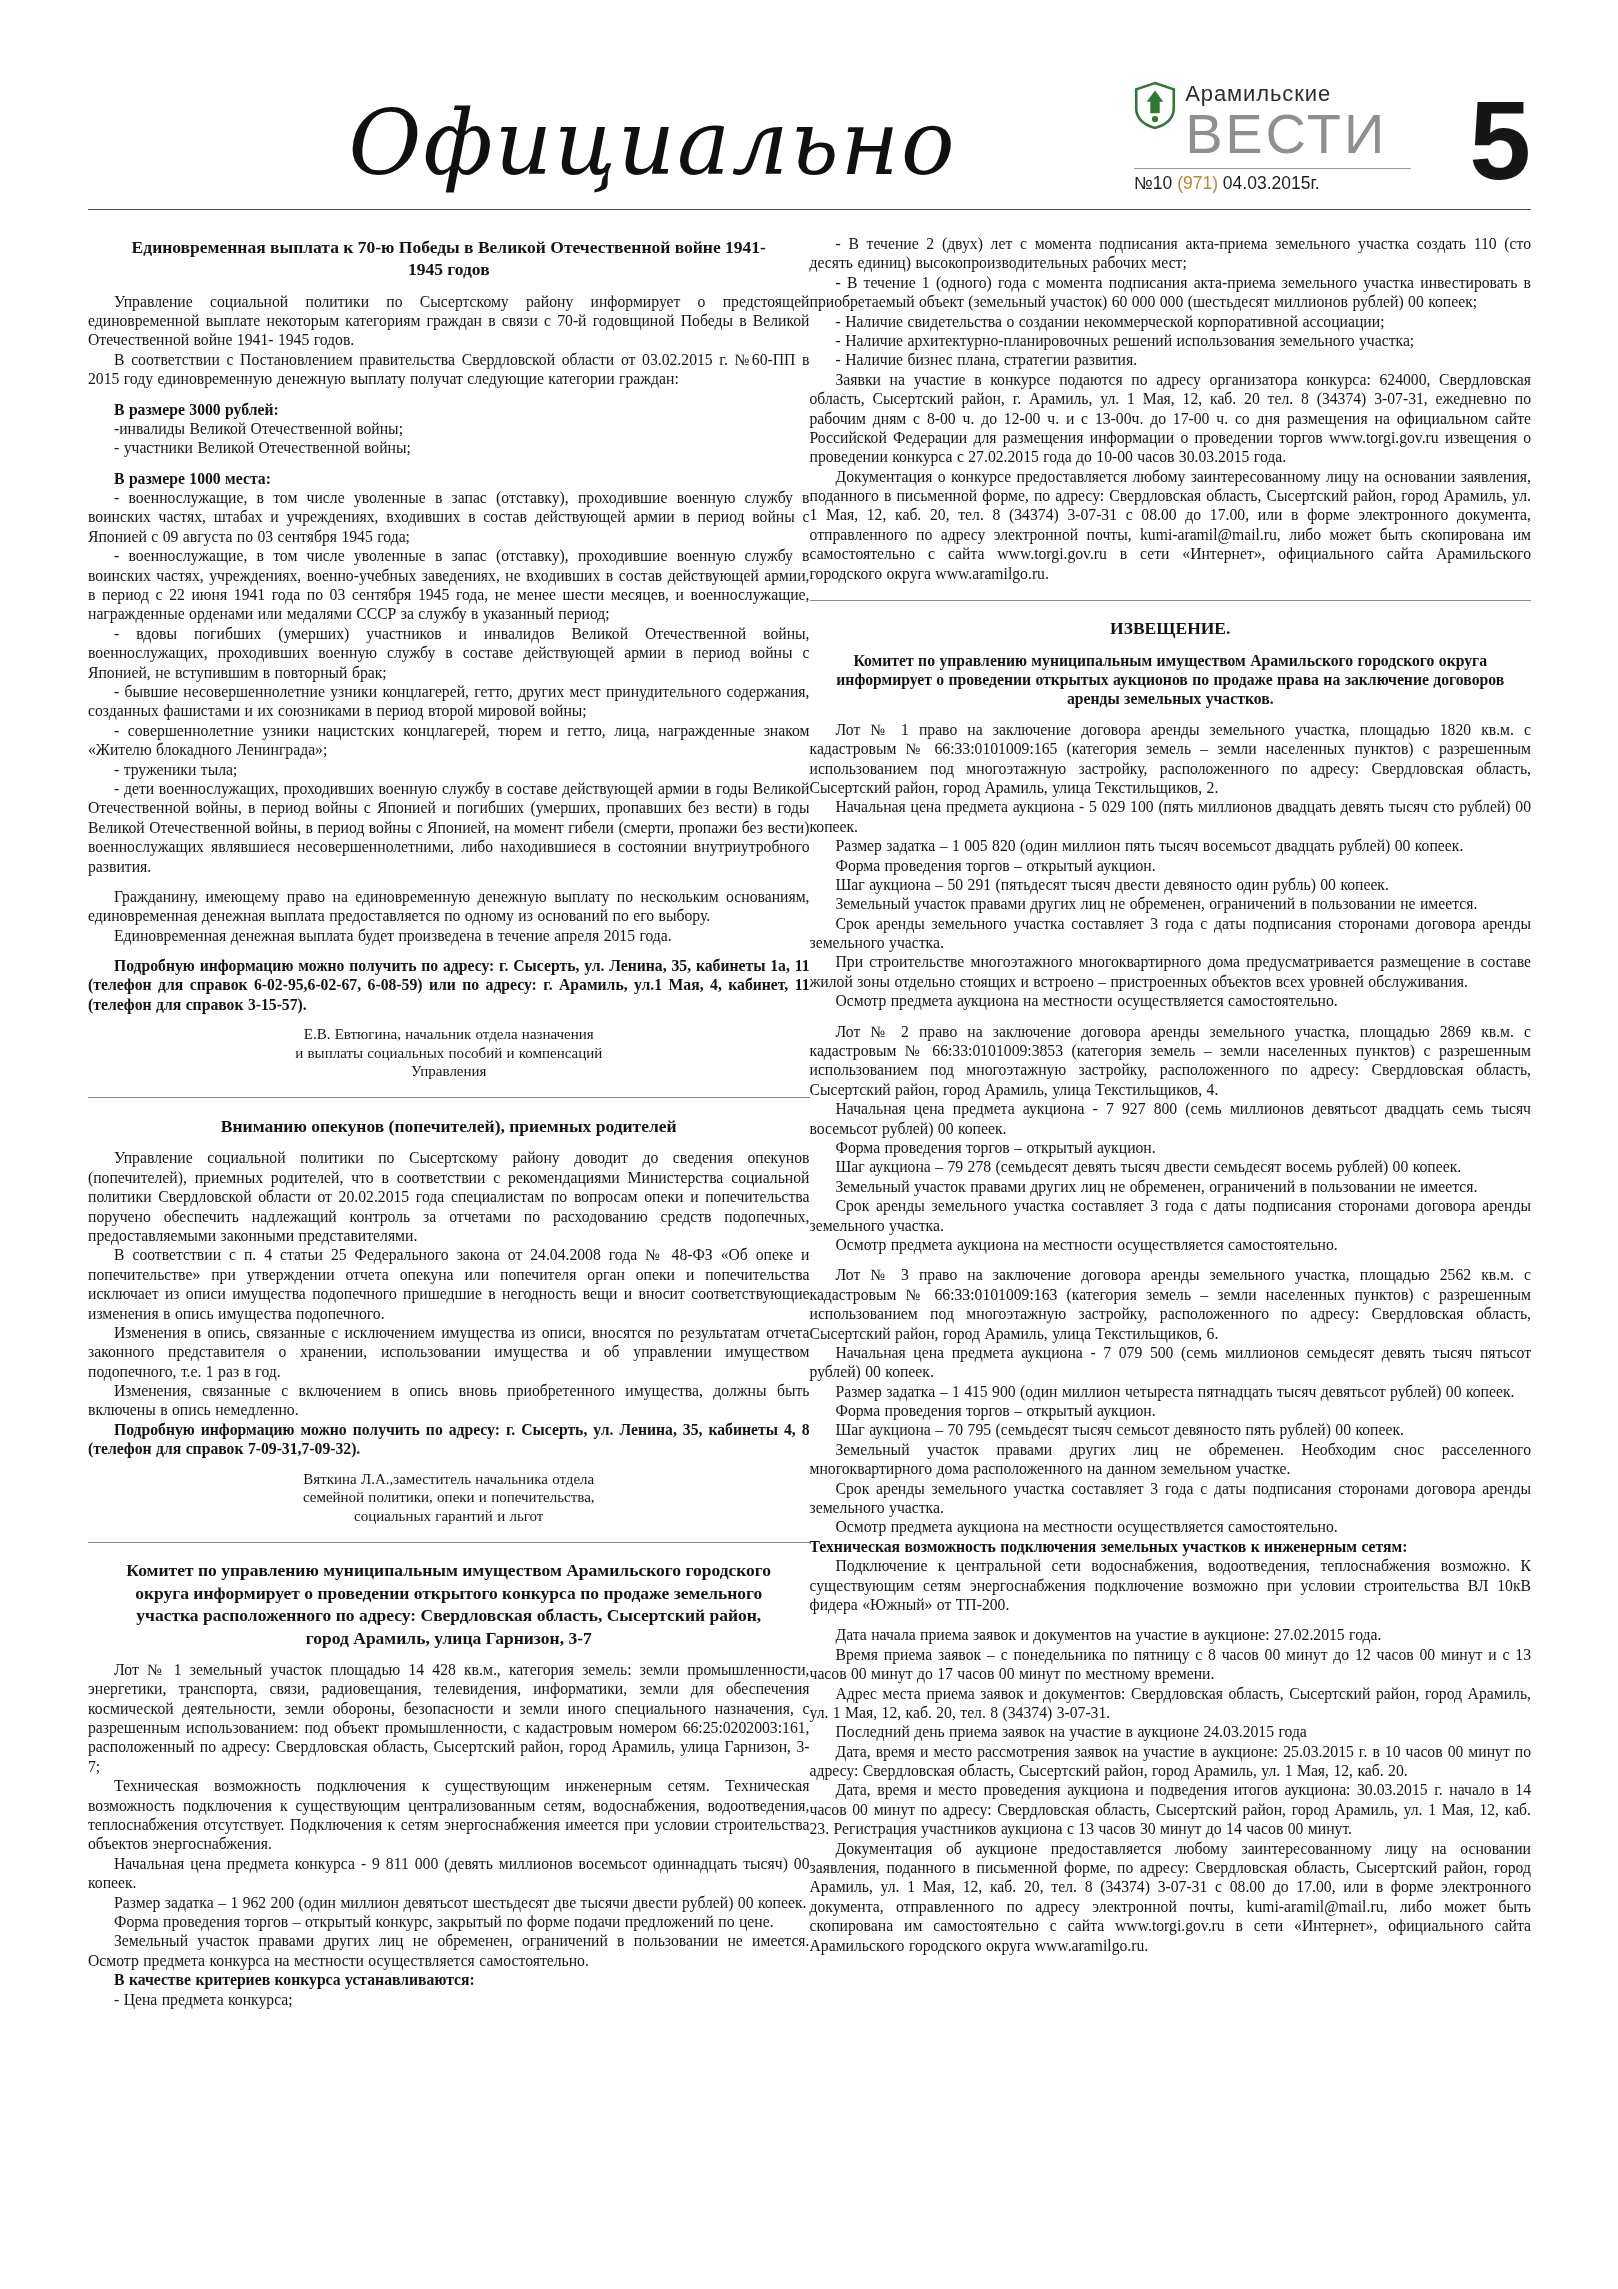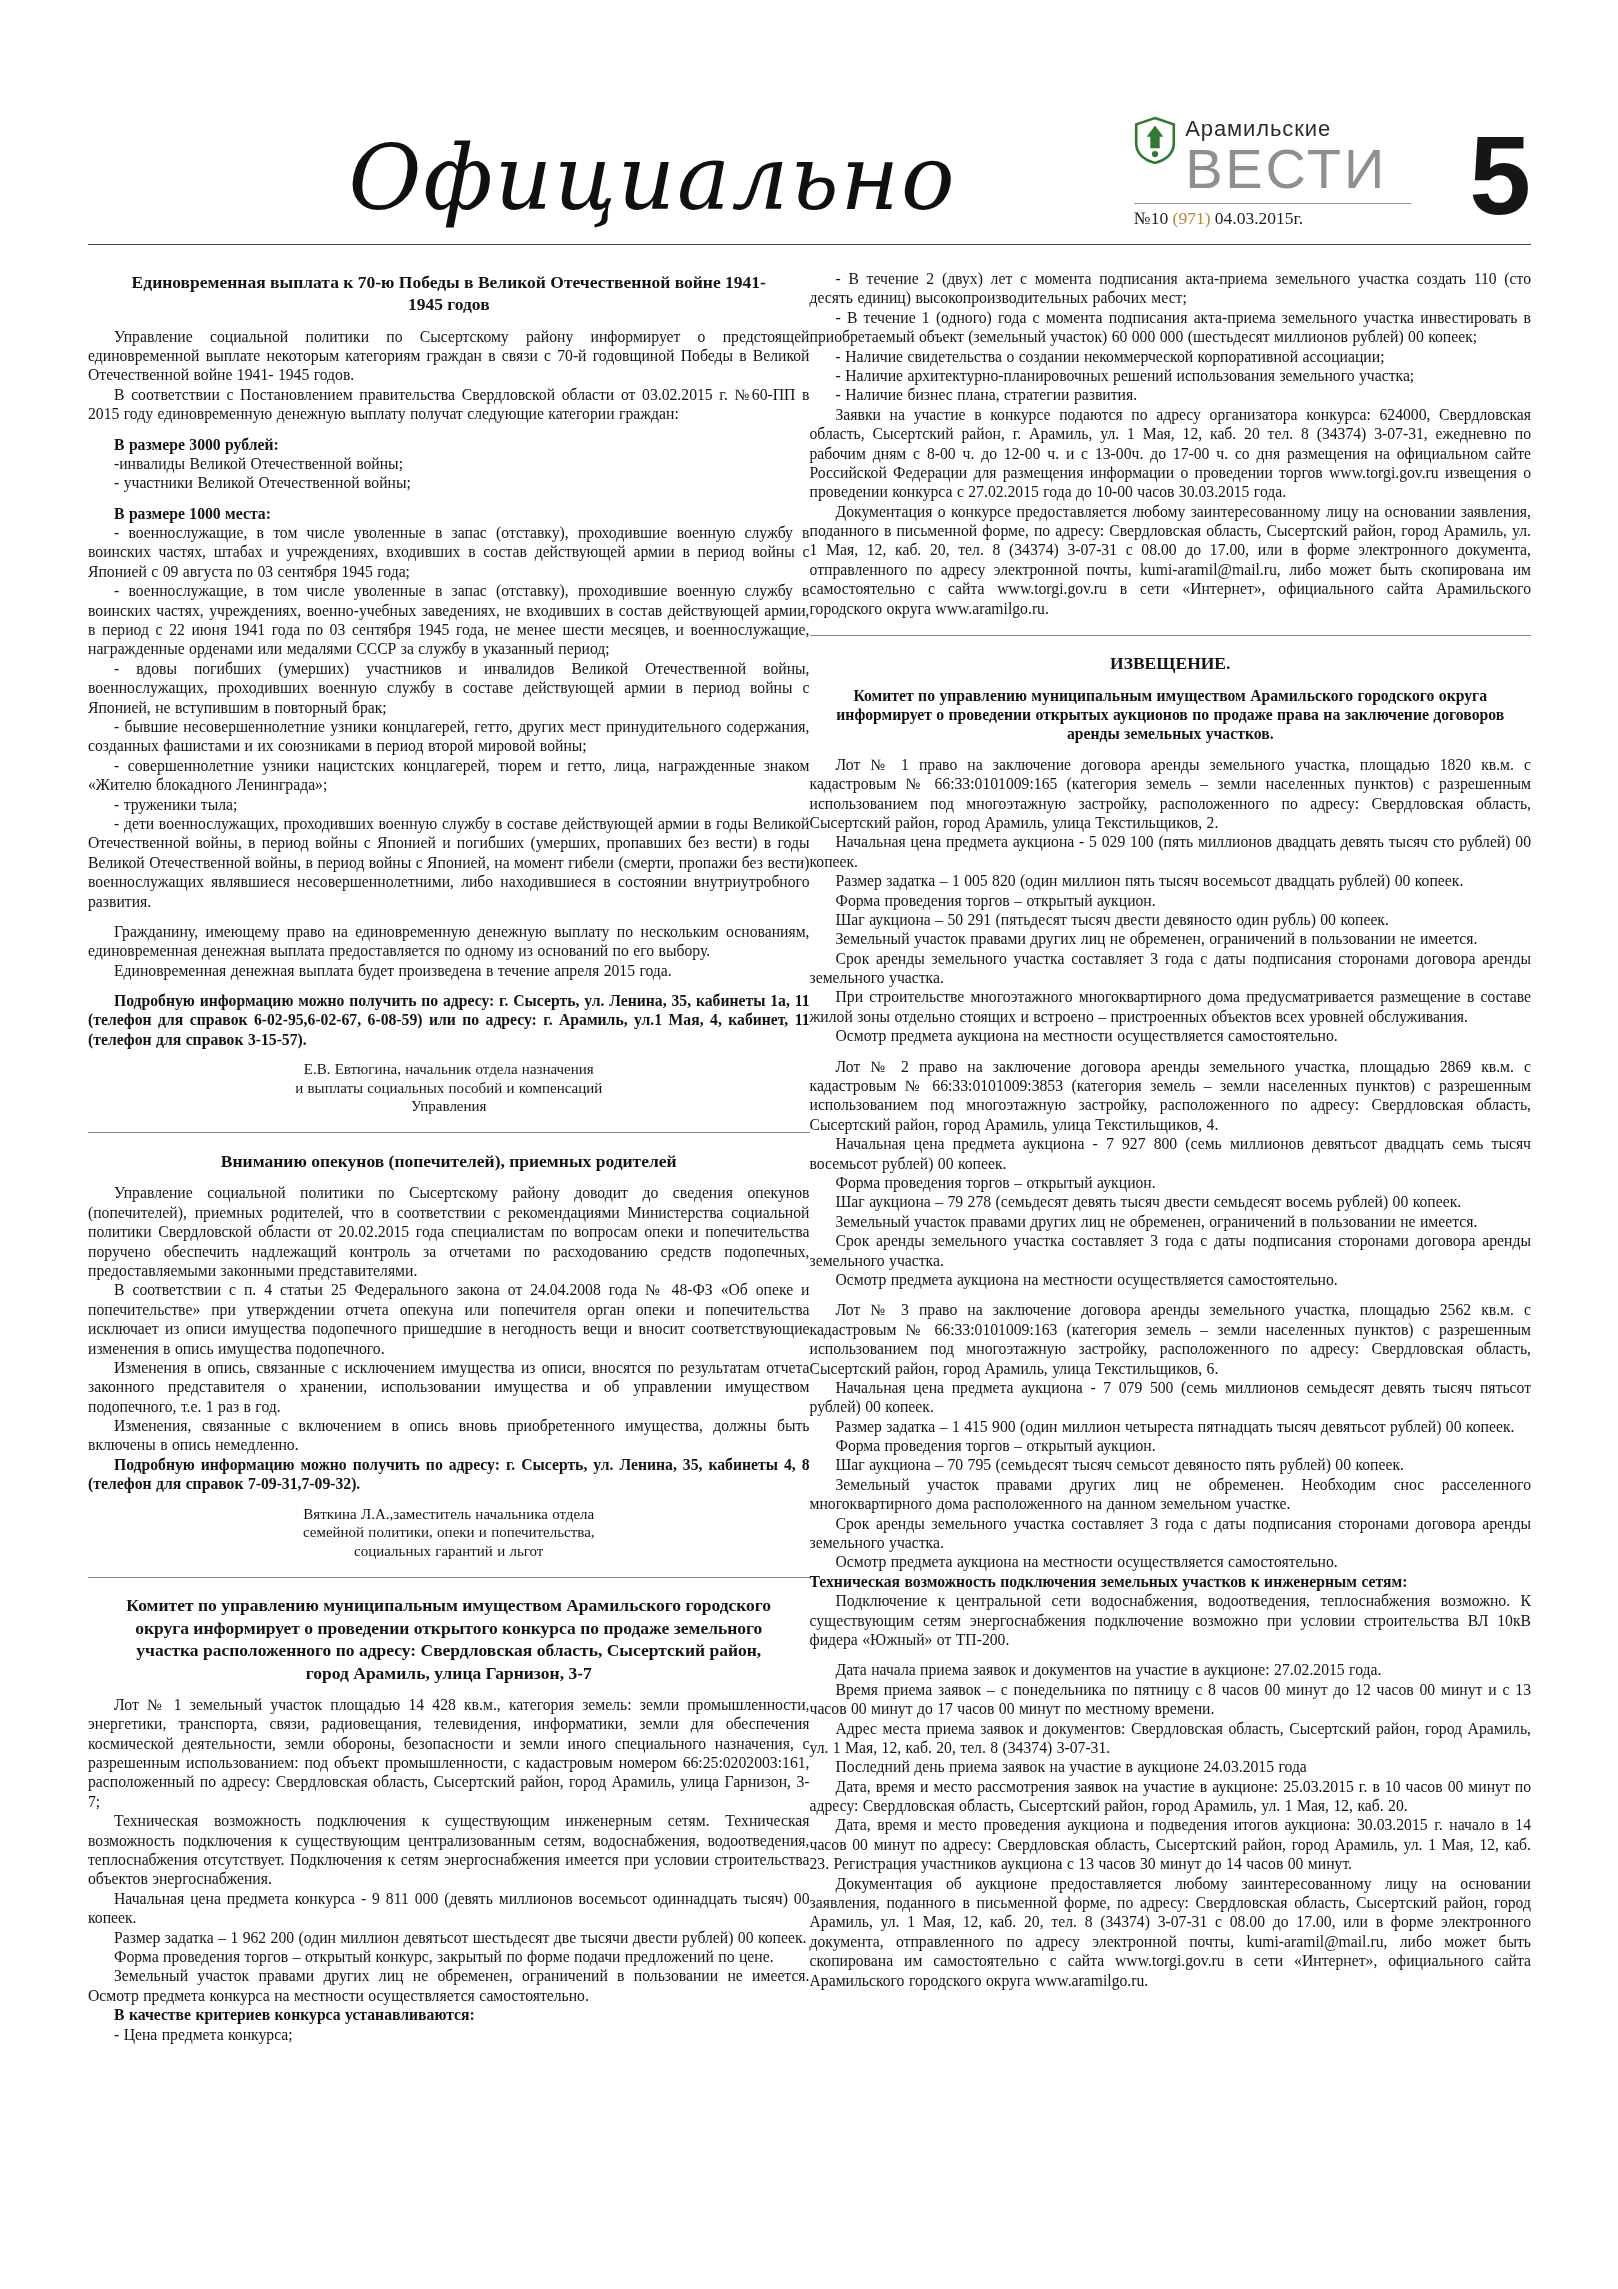--- a/index.html
+++ b/index.html
@@ -4,21 +4,21 @@
 <title>Арамильские Вести — Официально — стр. 5</title>
 <style>
   * { margin:0; padding:0; box-sizing:border-box; }
   html,body { background:#ffffff; }
   body {
     width:1619px; min-height:2290px;
     font-family:"Liberation Serif", serif;
     color:#141414;
     -webkit-font-smoothing:antialiased;
   }
-  .page { padding:35px 88px 55px 88px;margin-top:35px; }
+  .page { padding:35px 88px 55px 88px; }
 
   
   .masthead {
     display:flex; align-items:flex-end;
     border-bottom:1.8px solid var(--rule-gray, #4a4a4a);
     padding-bottom:13px;
     min-height:175px;
   }
   .section-title {
     flex:1;
@@ -38,21 +38,21 @@
   .emblem { display:inline-block; line-height:0; }
   .brand-names { display:flex; flex-direction:column; font-family:"Liberation Sans", sans-serif; }
   .brand-top { font-size:22px; color:#2b2b2b; letter-spacing:0.9px; }
   .brand-bottom {
     font-size:56px; font-weight:normal; line-height:0.95;
     color:var(--brand-gray, #8f8f8f); letter-spacing:2.8px;
   }
   .issue-line {
     margin-top:7.4px; padding-top:4.6px;
     border-top:0.9px solid #9a9a9a;
-    font-family:Liberation Serif, serif;
+    font-family:Liberation Sans, sans-serif;
     font-size:17.5px; color:#1d1d1d; white-space:nowrap;
   }
   .issue-paren { color:var(--issue-accent, #b9882f); }
   .page-number {
     width:120px; flex:0 0 auto;
     font-family:"Liberation Sans", sans-serif;
     font-size:111px; font-weight:bold; line-height:0.85;
     text-align:right; color:#161616; padding-bottom:7.4px;
   }
 

